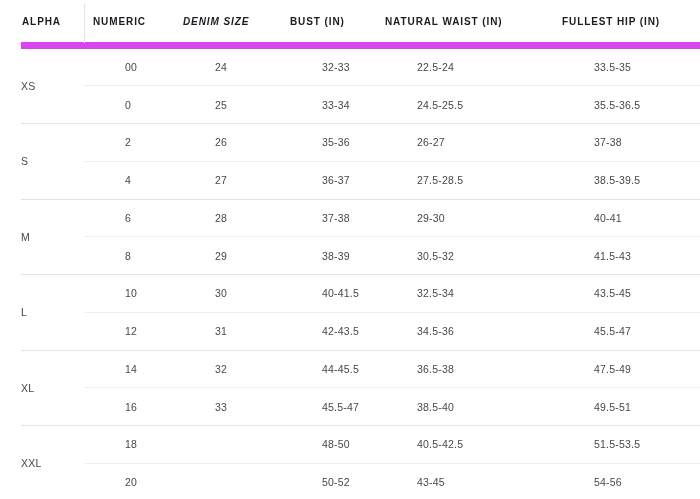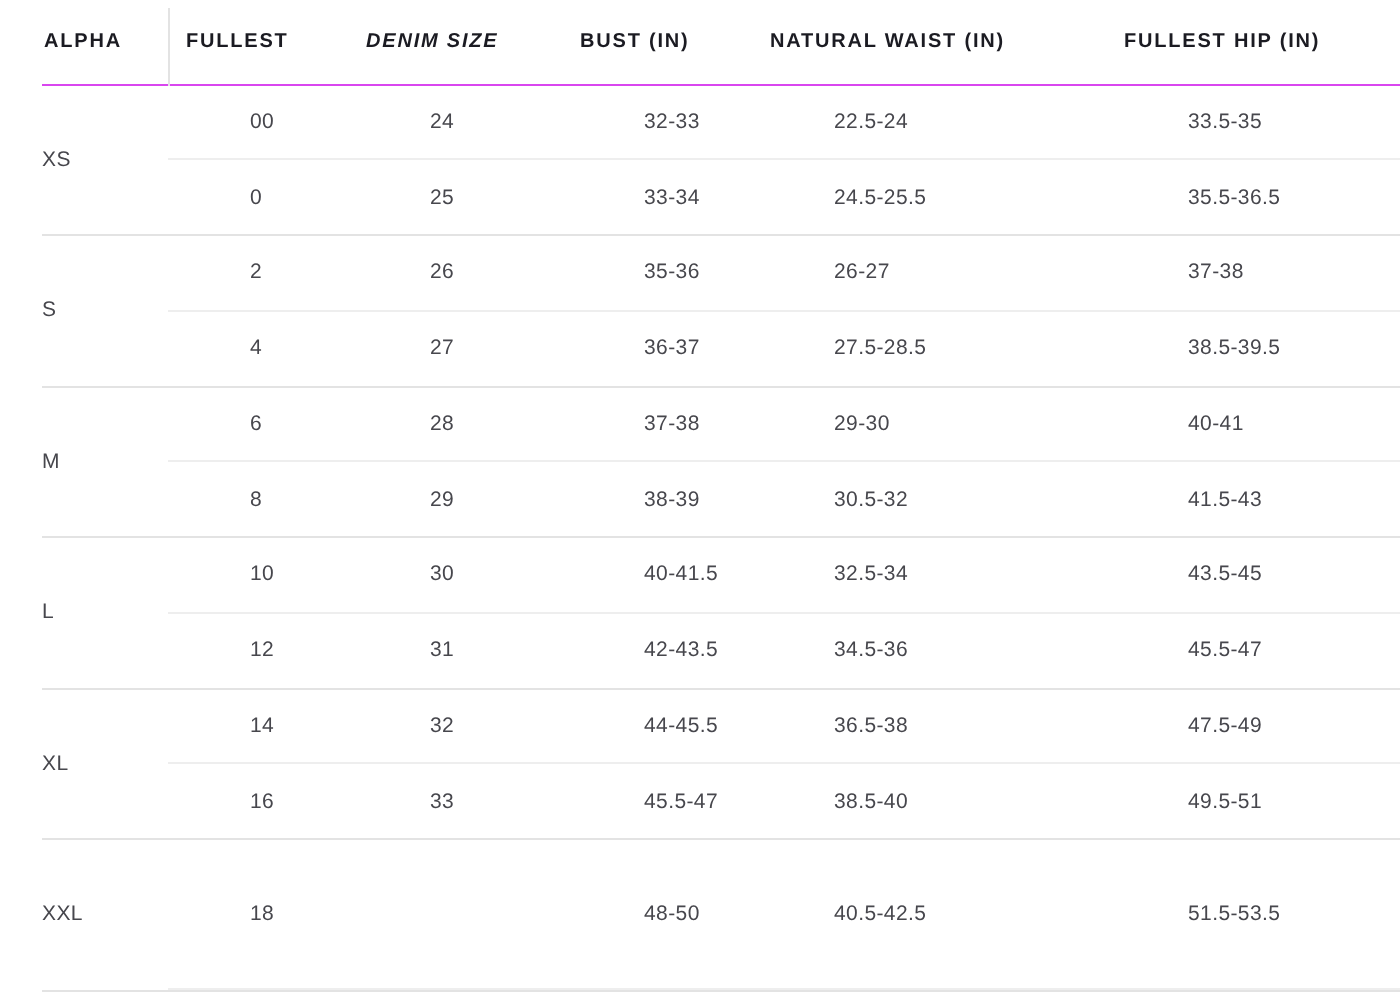--- a/index.html
+++ b/index.html
@@ -11,21 +11,21 @@
     overflow: hidden;
     font-family: "Liberation Sans", "DejaVu Sans", sans-serif;
   }
   .chart-wrap {
     margin-left: 21px;
     width: 679px;
   }
   .header-row {
     position: relative;
     height: 41.5px;
-    border-bottom: 1px solid #d946ef;
+    border-bottom: 7px solid #d946ef;
   }
   .hcell {
     position: absolute;
     top: 50%;
     transform: translateY(-50%);
     white-space: nowrap;
     font-size: 10px;
     font-weight: bold;
     letter-spacing: 0.9px;
     color: #1b1b22;
@@ -85,21 +85,21 @@
   .c2 { left: 206px; }
   .c3 { left: 301px; }
   .c4 { left: 478px; }
 </style>
 </head>
 <body>
 
 <div class="chart-wrap">
   <div class="header-row">
     <span class="hcell h0">ALPHA</span>
-    <span class="hcell h1">FULLEST</span>
+    <span class="hcell h1">NUMERIC</span>
     <span class="hcell h2">DENIM SIZE</span>
     <span class="hcell h3">BUST (IN)</span>
     <span class="hcell h4">NATURAL WAIST (IN)</span>
     <span class="hcell h5">FULLEST HIP (IN)</span>
     <span class="header-divider"></span>
   </div>
   <div id="groups">
   <div class="group">
     <div class="alpha-cell">XS</div>
     <div class="rows">
@@ -209,16 +209,23 @@
     <div class="alpha-cell">XXL</div>
     <div class="rows">
   <div class="row">
     <span class="cell c0">18</span>
     <span class="cell c1"></span>
     <span class="cell c2">48-50</span>
     <span class="cell c3">40.5-42.5</span>
     <span class="cell c4">51.5-53.5</span>
   </div>
 
+  <div class="row">
+    <span class="cell c0">20</span>
+    <span class="cell c1"></span>
+    <span class="cell c2">50-52</span>
+    <span class="cell c3">43-45</span>
+    <span class="cell c4">54-56</span>
+  </div>
 </div>
   </div>
 </div>
 </div>
 
 </body></html>

